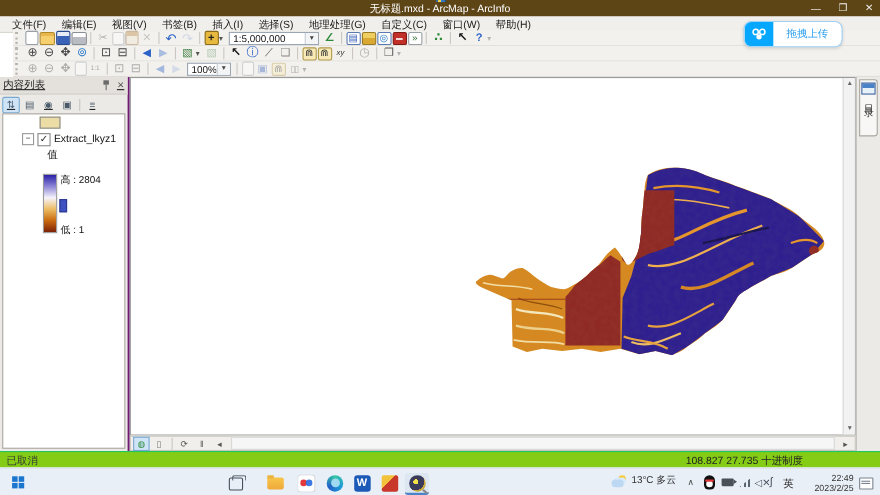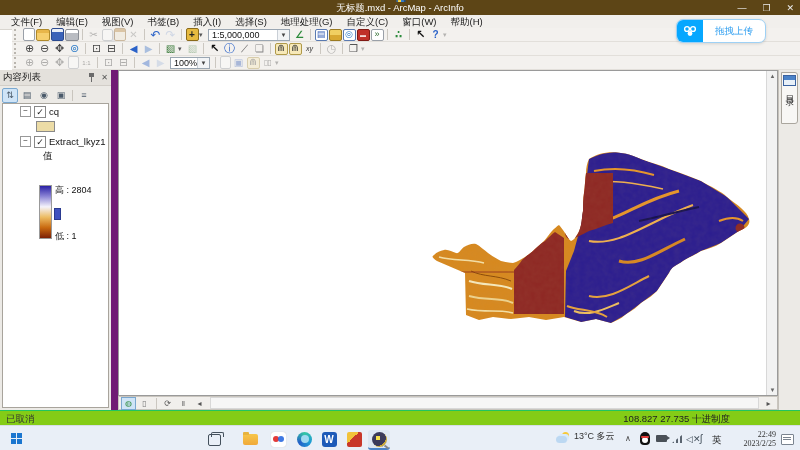--- a/index.html
+++ b/index.html
@@ -74,21 +74,21 @@
   .i-find::before{content:"⋒";color:#333;font-size:9px;}
   .i-xy{font-size:7px;color:#333;font-style:italic;}
   .i-time::before{content:"◷";color:#555;font-size:11px;}
   .i-view::before{content:"❐";color:#555;}
   .i-11{font-size:6px;color:#333;}
   .i-page{background:#fff;border:1px solid #9aa0a8;width:9px;height:11px;}
   .i-pgf::before{content:"▣";color:#3a62b8;}
   .i-ddp::before{content:"▯▯";font-size:8px;letter-spacing:-1px;}
   
   .toc{position:absolute;left:0;top:70px;width:118px;height:340px;background:#eceae6;
-    border-right:7px solid #701a75;box-sizing:border-box;}
+    border-right:2px solid #701a75;box-sizing:border-box;text-decoration:underline;}
   .toc-head{height:15px;display:flex;align-items:center;padding:0 3px;font-size:9.5px;color:#222;background:#e4e1dc;border-bottom:1px solid #d2cec8;}
   .toc-head .ttl{flex:1;}
   .pin{width:5px;height:9px;position:relative;margin-right:7px;}
   .pin::before{content:"";position:absolute;left:0;top:0;width:5px;height:4px;background:#6a6a6a;}
   .pin::after{content:"";position:absolute;left:2px;top:4px;width:1px;height:5px;background:#6a6a6a;}
   .toc-close{font-size:8px;color:#555;}
   .toc-tools{height:16px;display:flex;align-items:center;padding:1px 2px;gap:1px;}
   .tt{width:14px;height:13px;display:inline-flex;align-items:center;justify-content:center;font-size:9px;color:#4a5a6a;border:1px solid transparent;border-radius:2px;}
   .tt.sel{background:#cfe4f7;border-color:#7aa8d0;}
   .tt-sep{width:1px;height:11px;background:#c9c5be;margin:0 2px;}
@@ -98,21 +98,21 @@
     font-size:8px;line-height:1;color:#333;margin:0 3px;flex:none;}
   .exp::before{content:"−";margin-top:-1px;}
   .chk{width:10px;height:10px;border:1px solid #888;background:#fff;display:inline-flex;align-items:center;justify-content:center;
     font-size:9px;color:#222;margin-right:3px;flex:none;}
   .chk::before{content:"✓";}
   .lyr-ico{width:12px;height:9px;margin-right:3px;flex:none;
     background:linear-gradient(180deg,#f2e49a 0 33%,#e4cf6e 33% 66%,#d2b84a 66%);border:1px solid #9a8a3a;transform:skewX(-18deg);}
   .lname{font-size:9.5px;color:#111;}
   .swatch{width:17px;height:9px;border:1px solid #8a8a8a;margin-left:33px;}
   .val-label{margin-left:40px;font-size:9.5px;}
-  .legend{position:relative;margin-left:36px;margin-top:18px;height:62px;}
+  .legend{position:relative;margin-left:36px;margin-top:6px;height:62px;}
   .ramp{position:absolute;left:0;top:3px;width:11px;height:52px;border:1px solid #999;}
   .leg-high{position:absolute;left:16px;top:2px;font-size:9px;color:#111;}
   .leg-low{position:absolute;left:16px;top:48px;font-size:9px;color:#111;}
   .leg-mark{position:absolute;left:15px;top:26px;width:5px;height:10px;background:#3f51c0;border:1px solid #2a3a90;}
   
   .map-area{position:absolute;left:118px;top:70px;width:660px;height:326px;background:#fff;
     border:1px solid #9a9a9a;box-sizing:border-box;}
   .map-svg{position:absolute;left:0;top:0;}
   .vscroll{position:absolute;right:0;top:0;width:11px;height:100%;background:#f2f2f2;border-left:1px solid #d8d8d8;box-sizing:border-box;}
   .vs-up,.vs-dn{position:absolute;left:1px;width:9px;height:10px;display:flex;align-items:center;justify-content:center;font-size:6px;color:#666;}
@@ -169,21 +169,21 @@
   .chev{position:absolute;left:625px;top:8px;font-size:8px;color:#444;}
   .qq{position:absolute;left:640px;top:6px;width:10px;height:13px;background:#111;border-radius:5px 5px 4px 4px;}
   .qq::before{content:"";position:absolute;left:2px;top:5px;width:6px;height:6px;background:#fff;border-radius:50%;}
   .qq::after{content:"";position:absolute;left:1px;top:4px;width:8px;height:2px;background:#e23a3a;border-radius:1px;}
   .cam{position:absolute;left:656px;top:9px;width:11px;height:7px;background:#4a5058;border-radius:1px;}
   .cam::before{content:"";position:absolute;right:-3px;top:1px;border-left:3px solid #4a5058;border-top:2px solid transparent;border-bottom:2px solid transparent;}
   .net{position:absolute;left:672px;top:9px;width:10px;height:8px;background:linear-gradient(90deg,#5a6470 0 2px,transparent 2px 4px,#5a6470 4px 6px,transparent 6px 8px,#5a6470 8px);clip-path:polygon(0 100%,100% 0,100% 100%);}
   .vol{position:absolute;left:686px;top:8px;font-size:9px;color:#44505c;}
   .hook{position:absolute;left:700px;top:7px;font-size:10px;color:#44505c;}
   .ime{position:absolute;left:712px;top:8px;font-size:9.5px;color:#222;}
-  .clock{position:absolute;left:734px;top:4px;width:42px;text-align:right;font-size:8px;color:#333;line-height:9px;font-family:Liberation Serif, serif;}
+  .clock{position:absolute;left:734px;top:4px;width:42px;text-align:right;font-size:8px;color:#333;line-height:9px;}
   .notif{position:absolute;left:781px;top:8px;width:11px;height:9px;background:#fff;border:1px solid #7a8490;border-radius:1px;}
   .notif::before{content:"";position:absolute;left:1px;top:2px;width:8px;height:1px;background:#7a8490;box-shadow:0 2px 0 #7a8490;}
   
   .upload{position:absolute;left:676px;top:19px;width:88px;height:22px;border:1px solid #9ed1f5;border-radius:7px;
     background:#fff;display:flex;align-items:center;overflow:hidden;box-shadow:0 1px 3px rgba(0,0,0,.12);}
   .up-logo{width:26px;height:22px;background:#06a7ff;display:flex;align-items:center;justify-content:center;flex:none;}
   .up-label{flex:1;text-align:center;color:#2b9df0;font-size:9.5px;}
 </style>
 </head>
 <body>
@@ -314,25 +314,20 @@
     </div>
     <div class="toc-tools">
       <span class="tt sel">⇅</span>
       <span class="tt">▤</span>
       <span class="tt">◉</span>
       <span class="tt">▣</span>
       <span class="tt-sep"></span>
       <span class="tt">≡</span>
     </div>
     <div class="toc-list">
-      <div class="trow" style="padding-left:14px;">
-        <span class="exp"></span>
-        <span class="chk"></span>
-        <span class="lname">cq</span>
-      </div>
       <div class="trow">
         <span class="swatch" style="background: rgb(236, 220, 166);"></span>
       </div>
       <div class="trow" style="padding-left:14px;">
         <span class="exp"></span>
         <span class="chk"></span>
         <span class="lname">Extract_lkyz1</span>
       </div>
       <div class="trow">
         <span class="val-label">值</span>

